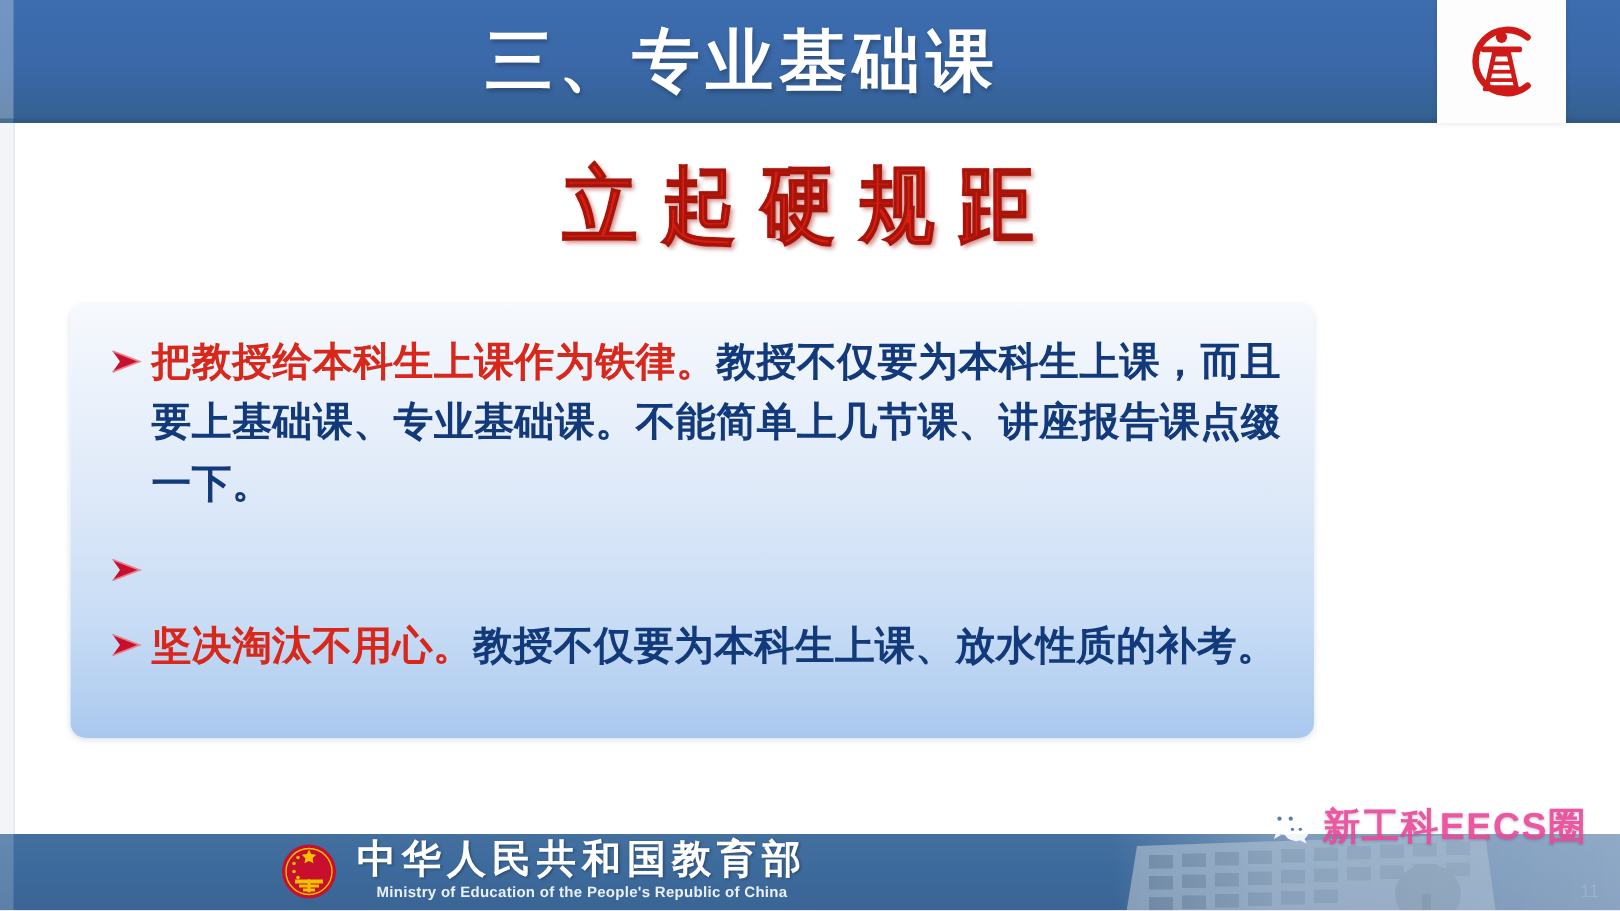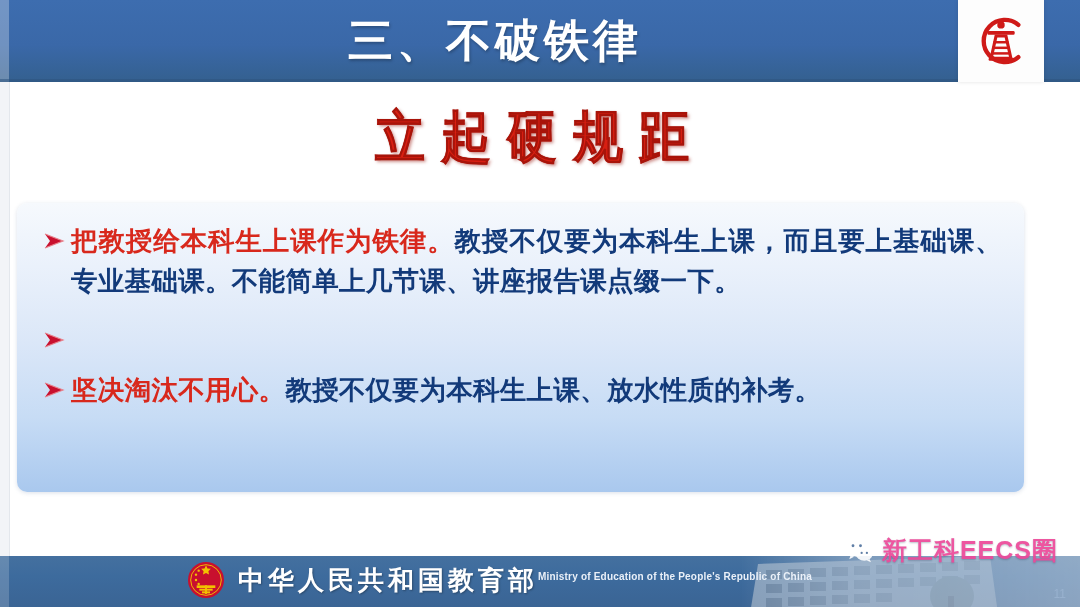--- a/index.html
+++ b/index.html
@@ -107,22 +107,22 @@
     text-shadow: 2px 2px 3px rgba(150,20,10,.45),
                  0 0 1px rgba(120,10,5,.6);
     -webkit-text-stroke: 0.6px #a8140a;
     transform: scaleY(1.12);
     transform-origin: center top;
   }
 
   
   .content-panel {
     position: absolute;
-    left: 17px; top: 203px;
-    width: 1007px;
+    left: 47px; top: 203px;
+    width: 829px;
     height: 289px;
     border-radius: 10px;
     background: linear-gradient(180deg,
         #f6f9fd 0%,
         #eaf1fb 22%,
         #dbe7f8 48%,
         #c7dcf5 74%,
         #a9c8ee 100%);
     box-shadow: 0 1px 4px rgba(60,90,140,.18);
     box-sizing: border-box;
@@ -184,21 +184,21 @@
     filter: saturate(.35);
   }
   .moe-group {
     position: absolute;
     left: 186px; top: 4px;
     display: flex;
     align-items: center;
     gap: 12px;
   }
   .moe-emblem { width: 40px; height: 40px; }
-  .moe-text-col { display: flex; flex-direction: row; line-height: 1; }
+  .moe-text-col { display: flex; flex-direction: column; line-height: 1; align-items: center; }
   .moe-cn {
     color: #ffffff;
     font-size: 26px;
     font-weight: bold;
     letter-spacing: 4px;
     font-family: "DejaVu Serif", "Liberation Serif", serif;
     text-shadow: 1px 1px 2px rgba(0,0,0,.3);
   }
   .moe-en {
     color: #eaf0f8;
@@ -237,21 +237,21 @@
 </style>
 </head>
 <body>
 
 <div id="slide">
 
   <div class="header-band">
     <div class="header-left-notch"></div>
   </div>
 
-  <div class="header-title">三、不破铁律</div>
+  <div class="header-title">三、专业基础课</div>
 
   <div class="logo-tab">
     <svg class="logo-emblem" viewBox="0 0 100 100">
 
       <path d="M78,24 A34,34 0 1 0 78,76" fill="none" stroke="#cf1a18" stroke-width="7" stroke-linecap="round"></path>
 
       <circle cx="50" cy="24" r="6" fill="#cf1a18"></circle>
 
       <rect x="28" y="34" width="44" height="6" rx="2" fill="#cf1a18"></rect>
 

